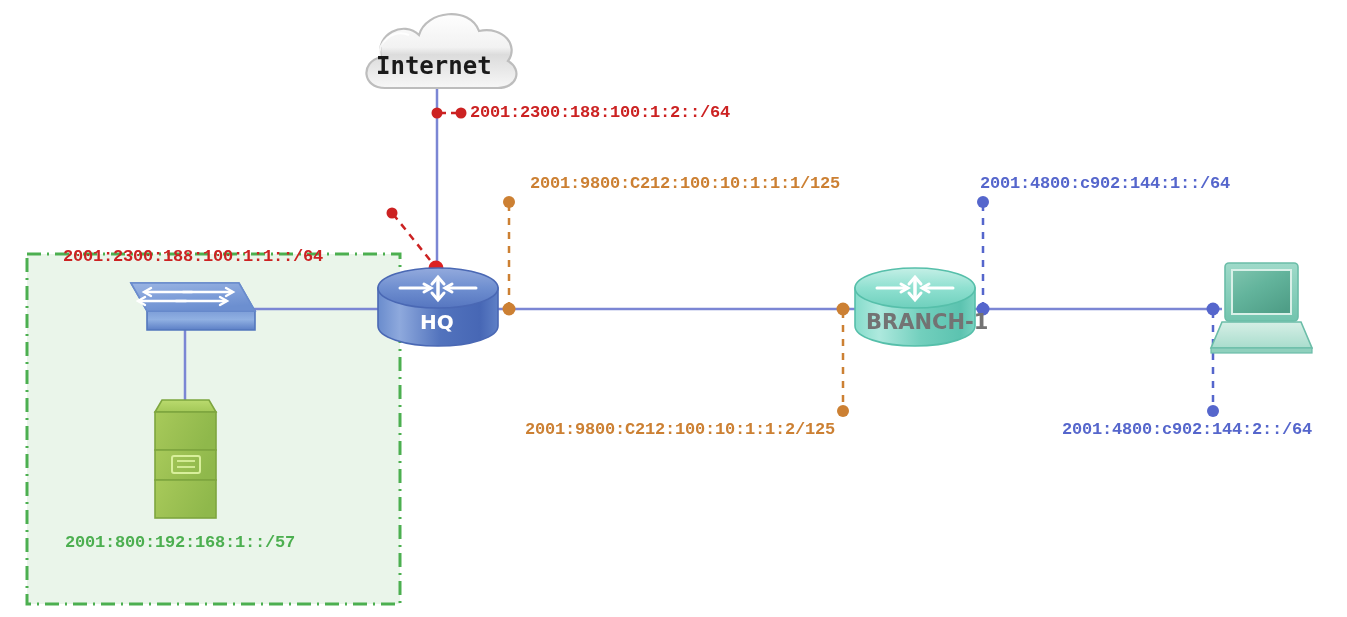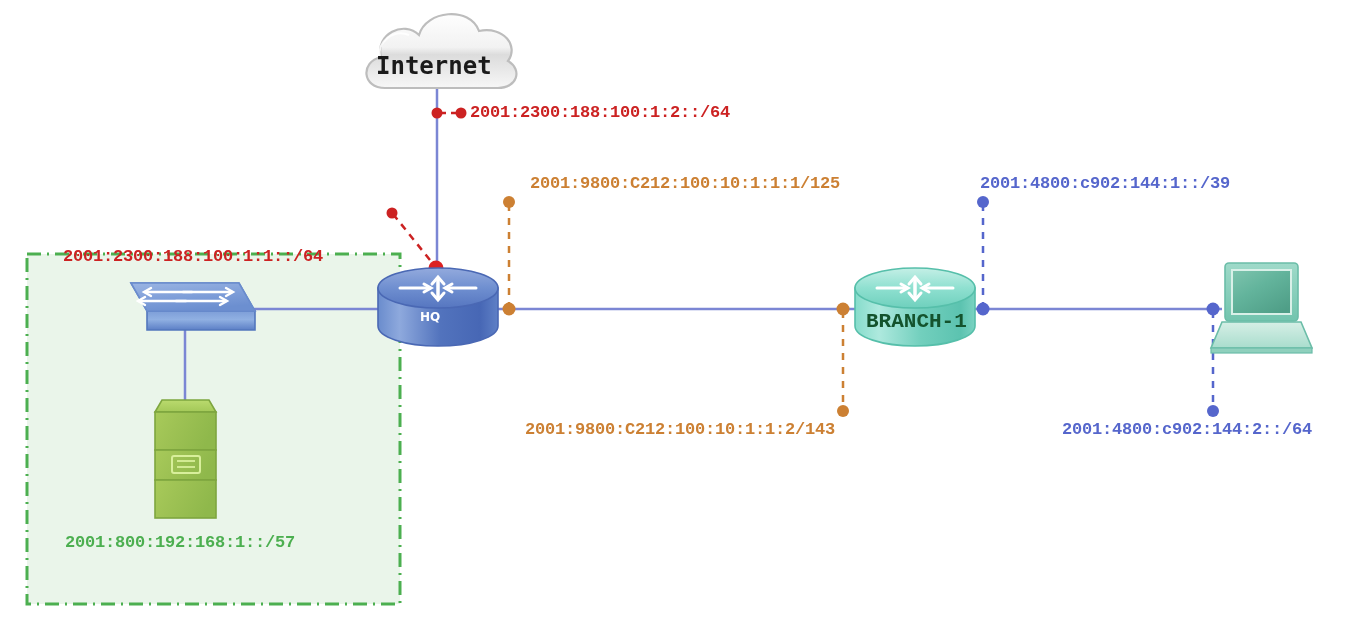--- a/index.html
+++ b/index.html
@@ -44,27 +44,26 @@
     pointer-events: none;
   }
   .cloud-text {
     font-family: "DejaVu Sans Mono", monospace;
     font-size: 24px;
     font-weight: bold;
     color: #1a1a1a;
     letter-spacing: 0px;
   }
   .hq-text {
-    font-size: 12px;
+    font-size: 20px;
     color: #ffffff;
   }
   .branch-text {
     font-size: 21px;
-    color: #14532d;
-    font-family: Liberation Mono, monospace;
+    color: #737373;
   }
 </style>
 </head>
 <body>
 
 <div id="diagram">
 
   <svg id="svg-layer" viewBox="0 0 1347 617" xmlns="http://www.w3.org/2000/svg">
     <defs>
       <linearGradient id="cloudGrad" x1="0" y1="0" x2="0" y2="1">
@@ -247,21 +246,21 @@
   <div class="node-label hq-text" style="left:420px; top:310px;">HQ</div>
 
   <div class="node-label branch-text" style="left:866px; top:310px;">BRANCH-1</div>
 
   <div class="lbl lbl-red" style="left:470px; top:103px;">2001:2300:188:100:1:2::/64</div>
 
   <div class="lbl lbl-red" style="left:63px; top:203px;margin-top:44px;">2001:2300:188:100:1:1::/64</div>
 
   <div class="lbl lbl-orange" style="left:506px; top:174px;margin-left:24px;">2001:9800:C212:100:10:1:1:1/125</div>
 
-  <div class="lbl lbl-orange" style="left:525px; top:420px;">2001:9800:C212:100:10:1:1:2/143</div>
-
-  <div class="lbl lbl-blue" style="left:980px; top:174px;">2001:4800:c902:144:1::/39</div>
+  <div class="lbl lbl-orange" style="left:525px; top:420px;">2001:9800:C212:100:10:1:1:2/125</div>
+
+  <div class="lbl lbl-blue" style="left:980px; top:174px;">2001:4800:c902:144:1::/64</div>
 
   <div class="lbl lbl-blue" style="left:1062px; top:420px;">2001:4800:c902:144:2::/64</div>
 
   <div class="lbl lbl-green" style="left:65px; top:533px;">2001:800:192:168:1::/57</div>
 
 </div>
 
 </body></html>

